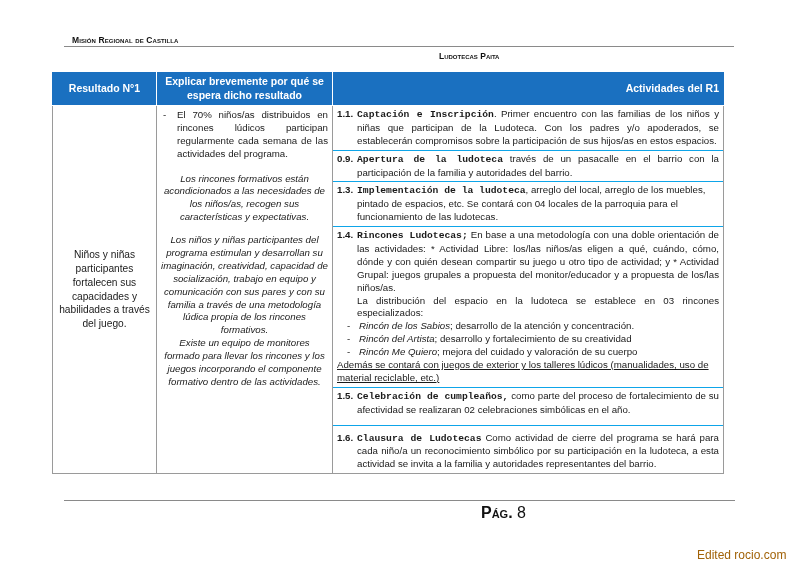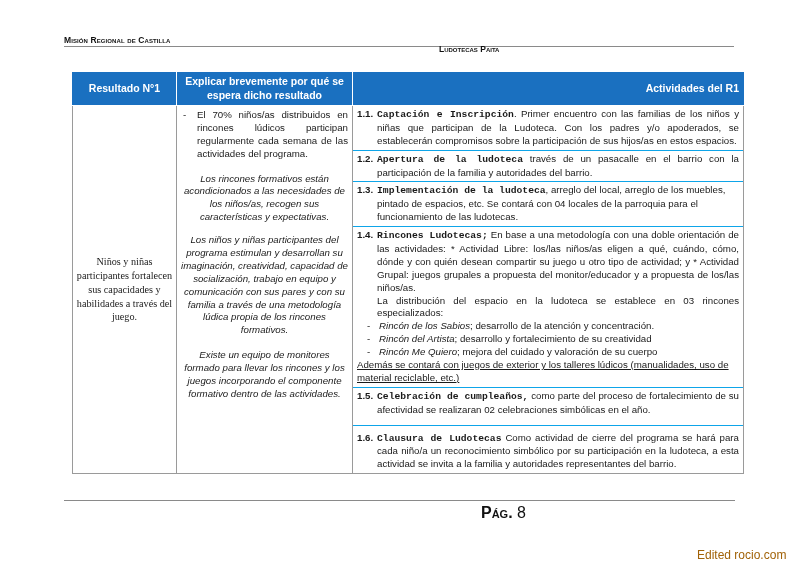--- a/index.html
+++ b/index.html
@@ -5,52 +5,52 @@
   html, body { margin: 0; padding: 0; }
   body {
     width: 800px; height: 566px; background: #ffffff; position: relative; overflow: hidden;
     font-family: "DejaVu Sans", sans-serif; color: #1a1a1a;
   }
   .hdr {
     position: absolute; left: 64px; top: 30px; width: 670px; height: 16px;
     border-bottom: 1.5px solid #8a8a8a;
     font-family: "Liberation Sans", sans-serif; font-weight: bold; font-size: 8.5px; color: #111;
   }
-  .hdr .left { position: absolute; left: 0; top: 5px; font-variant: small-caps; letter-spacing: 0.1px; text-align: center; }
-  .hdr .right { position: absolute; left: 375px; top: 14px; font-variant: small-caps; }
+  .hdr .left { position: absolute; left: 8px; top: 5px; font-variant: small-caps; letter-spacing: 0.1px; text-align: center; }
+  .hdr .right { position: absolute; left: 375px; top: 21px; font-variant: small-caps; }
 
   table.main {
-    position: absolute; left: 72px; top: 72px; width: 671px;
+    position: absolute; left: 52px; top: 72px; width: 671px;
     border-collapse: collapse; table-layout: fixed;
     font-family: "DejaVu Sans", sans-serif;
     border-radius: 7px;
   }
   table.main th {
     background: #1a70c0; color: #fff; font-weight: bold; font-size: 10.5px;
     height: 33px; padding: 0 4px; text-align: center; vertical-align: middle;
     border: 1px solid #ffffff; border-top: none; line-height: 1.3;
     font-family: "Liberation Sans", sans-serif;
   }
   table.main th:first-child { border-left: 1px solid #1a70c0; }
   table.main th:last-child { border-right: 1px solid #1a70c0; text-align: right; }
   table.main td.col1, table.main td.col2, table.main td.col3 {
     border: 1px solid #9a9a9a; vertical-align: top;
   }
   td.col1 {
     text-align: center; vertical-align: middle !important; font-size: 10.2px; line-height: 1.35;
-    font-family: Liberation Serif, serif; padding: 0 1px;
+    font-family: Liberation Sans, sans-serif; padding: 0 1px;
   }
   td.col2 {
     font-size: 9.7px; line-height: 1.33; padding: 3px 4px 0 4px;
     font-family: "Liberation Sans", sans-serif;
   }
   td.col2 .bullet-para { display: flex; text-align: justify; margin-bottom: 12px; }
   td.col2 .bullet-para .dash { width: 14px; flex: none; padding-left: 2px; }
   td.col2 .ital { font-style: italic; text-align: center; margin-bottom: 10px; }
-  td.col2 .ital.tight { margin-bottom: 12px; font-style: italic; }
+  td.col2 .ital.tight { margin-bottom: 0; font-style: italic; }
   td.col3 { padding: 0; }
   .act {
     border-bottom: 1px solid #0ea5e9; padding: 2px 4px 2px 4px;
     font-size: 9.7px; line-height: 1.33; font-family: "Liberation Sans", sans-serif;
   }
   .act:last-child { border-bottom: none; }
   .act .row { display: flex; }
   .act .num { flex: none; width: 20px; font-weight: bold; }
   .act .body { flex: 1; text-align: justify; }
   .act .title { font-weight: bold; font-family: Liberation Mono, monospace; }
@@ -108,21 +108,21 @@
       </td>
       <td class="col3">
         <div class="act">
           <div class="row">
             <span class="num">1.1.</span>
             <span class="body"><span class="title">Captación e Inscripción</span><span>. Primer encuentro con las familias de los niños y niñas que participan de la Ludoteca. Con los padres y/o apoderados, se establecerán compromisos sobre la participación de sus hijos/as en estos espacios.</span></span>
           </div>
         </div>
         <div class="act">
           <div class="row">
-            <span class="num">1.2.</span>
+            <span class="num">0.9.</span>
             <span class="body"><span class="title">Apertura de la ludoteca</span><span> través de un pasacalle en el barrio con la participación de la familia y autoridades del barrio.</span></span>
           </div>
         </div>
         <div class="act">
           <div class="row">
             <span class="num">1.3.</span>
             <span class="body" style="text-align:left"><span class="title">Implementación de la ludoteca</span><span>, arreglo del local, arreglo de los muebles, pintado de espacios, etc. Se contará con 04 locales de la parroquia para el funcionamiento de las ludotecas.</span></span>
           </div>
         </div>
         <div class="act">

